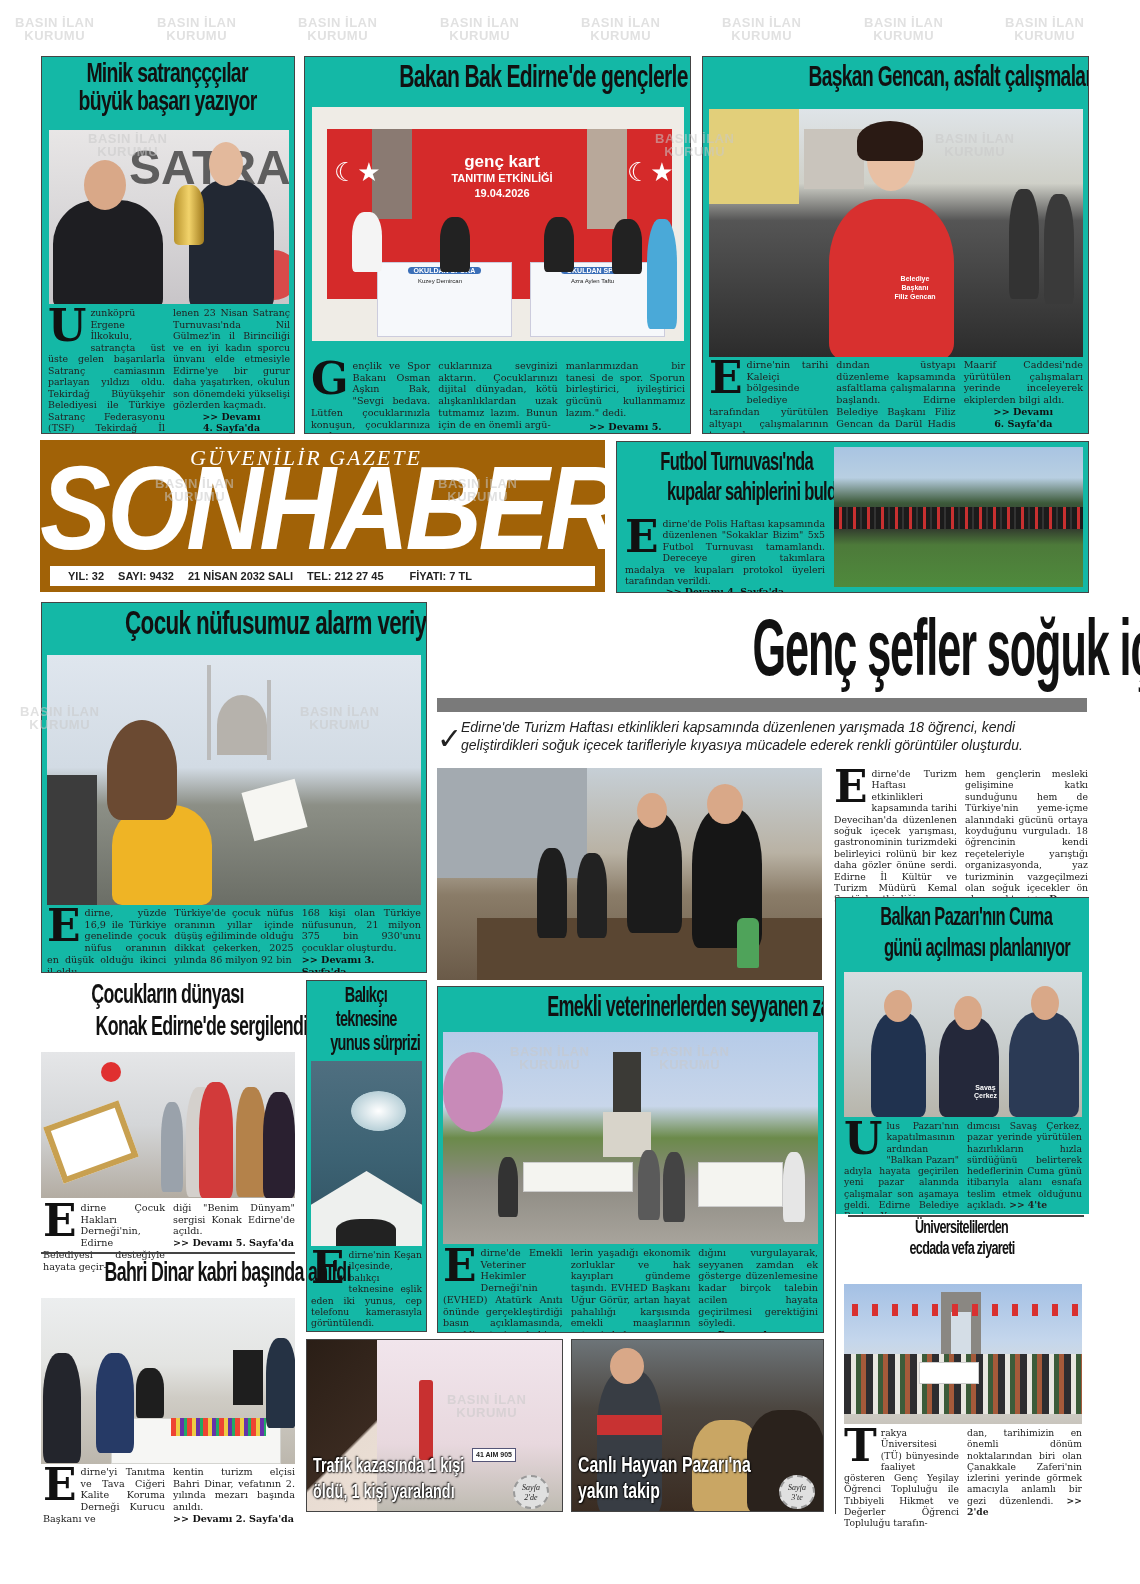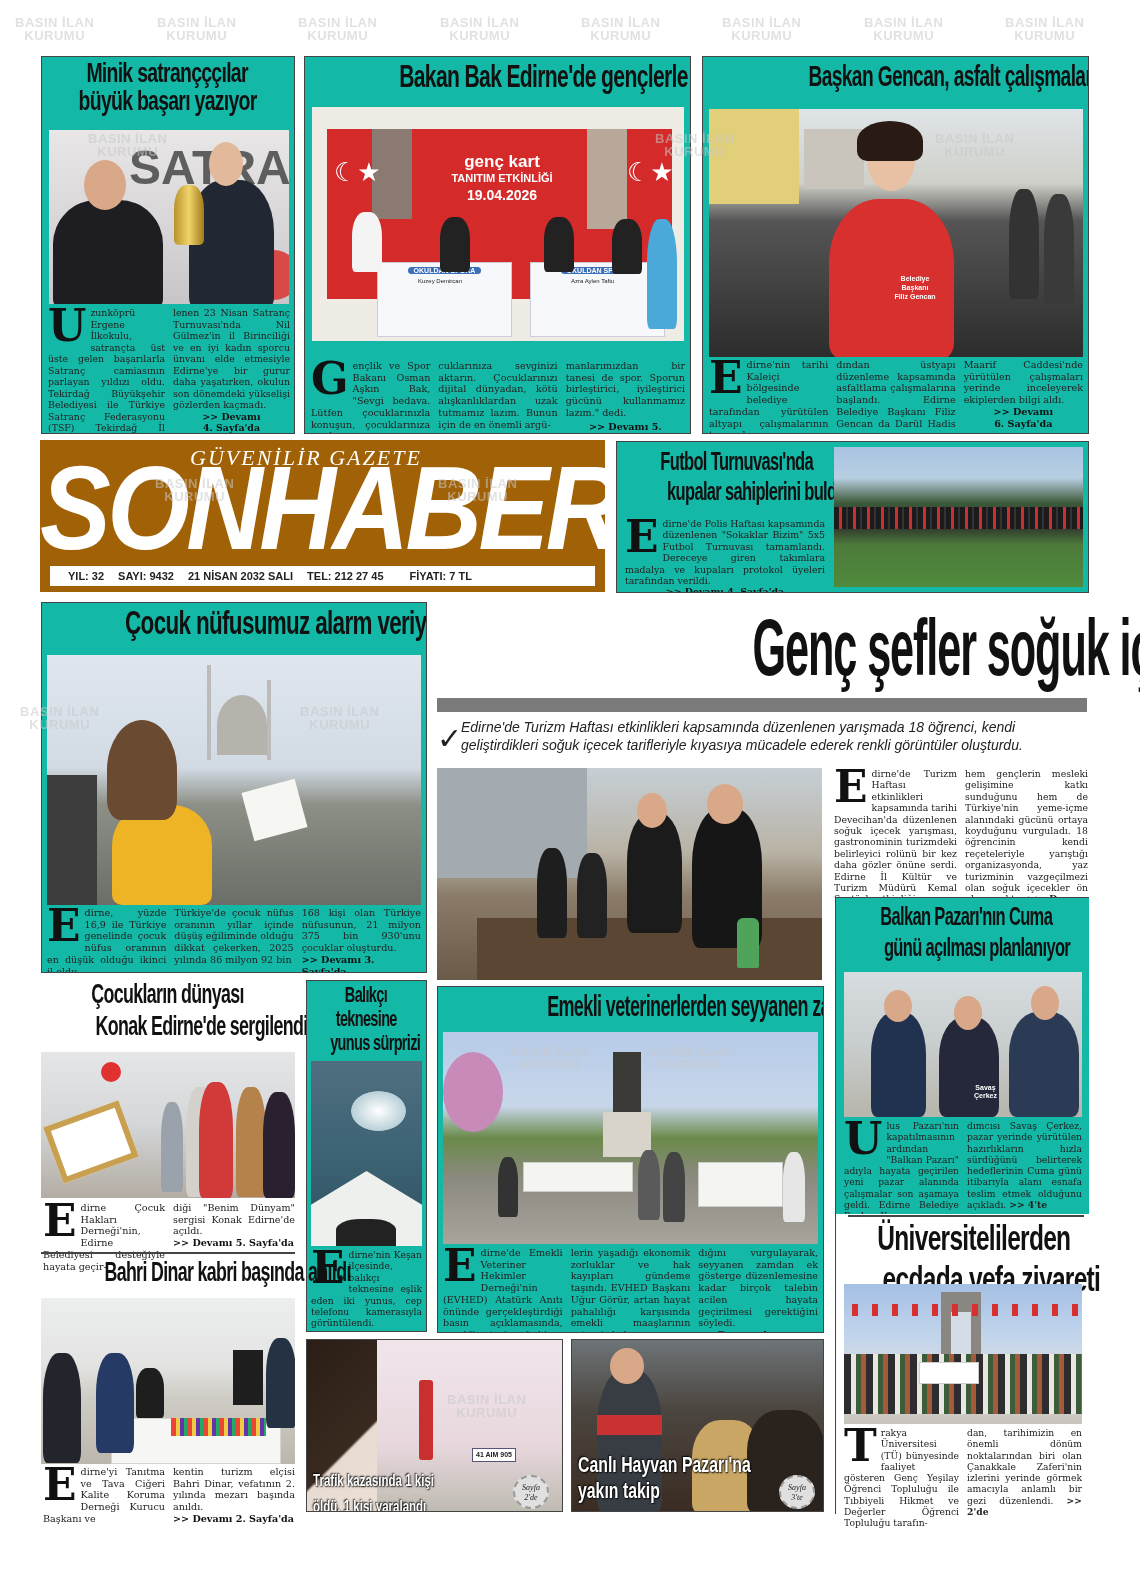--- a/index.html
+++ b/index.html
@@ -92,21 +92,21 @@
   </div>
   <div class="photo" style="left:7px;top:50px;width:372px;height:234px;background:#efece6;">
     <div style="position:absolute;left:15px;top:22px;width:345px;height:170px;background:#d52a2a;"></div>
     <div style="position:absolute;left:60px;top:22px;width:40px;height:90px;background:#8a7a72;"></div>
     <div style="position:absolute;left:275px;top:22px;width:40px;height:100px;background:#b8a89a;"></div>
     <div style="position:absolute;left:22px;top:50px;color:#fff;font-size:26px;">☾★</div>
     <div style="position:absolute;left:315px;top:50px;color:#fff;font-size:26px;">☾★</div>
     <div style="position:absolute;left:110px;top:45px;width:160px;text-align:center;color:#fff;font-family:'Liberation Sans',sans-serif;font-weight:bold;">
       <div style="font-size:17px;">genç kart</div>
       <div style="font-size:11px;">TANITIM ETKİNLİĞİ</div>
-      <div style="font-size:14px;margin-top:3px;">19.04.2026</div>
+      <div style="font-size:11px;margin-top:3px;">19.04.2026</div>
     </div>
     <div style="position:absolute;left:65px;top:155px;width:135px;height:75px;background:#f6f8fb;border:1px solid #ccd;">
       <div style="background:#3b6fb8;color:#fff;font-family:'Liberation Sans',sans-serif;font-size:7px;font-weight:bold;text-align:center;margin:4px 30px;border-radius:6px;">OKULDAN SPORA</div>
       <div style="font-family:'Liberation Sans',sans-serif;font-size:6px;margin-left:40px;">Kuzey Demircan</div>
     </div>
     <div style="position:absolute;left:218px;top:155px;width:135px;height:75px;background:#f6f8fb;border:1px solid #ccd;">
       <div style="background:#3b6fb8;color:#fff;font-family:'Liberation Sans',sans-serif;font-size:7px;font-weight:bold;text-align:center;margin:4px 30px;border-radius:6px;">OKULDAN SPORA</div>
       <div style="font-family:'Liberation Sans',sans-serif;font-size:6px;margin-left:40px;">Azra Aylen Taftu</div>
     </div>
     <div class="person" style="left:40px;top:105px;width:30px;height:60px;background:#f4f4f4;"></div>
@@ -330,21 +330,21 @@
     <div><span>kentin turizm elçisi Bahri Dinar, vefatının 2. yılında mezarı başında anıldı.</span>
       <span class="cont" style="text-align:left;">&gt;&gt; Devamı 2. Sayfa'da</span>
     </div>
   </div>
 </div>
 
 <div class="photo" style="left:306px;top:1339px;width:257px;height:173px;background:linear-gradient(135deg,#2a1e16 0%,#3a2a20 35%,#e8dcd2 36%,#efe2d8 70%,#c8c0b4 100%);border:1.5px solid #444;">
   <div style="position:absolute;left:70px;top:0;width:187px;height:173px;background:linear-gradient(180deg,#f1e5ec 0%,#e8d8de 60%,#bdbab0 100%);"></div>
   <div style="position:absolute;left:112px;top:40px;width:14px;height:80px;background:#c83030;border-radius:3px;"></div>
   <div style="position:absolute;left:165px;top:108px;width:44px;height:14px;background:#fff;border:1px solid #557;font-family:'Liberation Sans',sans-serif;font-size:7px;font-weight:bold;text-align:center;line-height:12px;">41 AIM 905</div>
-  <div style="position:absolute;left:6px;top:112px;width:220px;font-family:'Liberation Sans',sans-serif;font-weight:bold;font-size:16px;line-height:26px;color:#fff;text-shadow:1px 1px 2px #000,-1px -1px 2px #000;margin-top:16px;">
+  <div style="position:absolute;left:6px;top:112px;width:220px;font-family:'Liberation Sans',sans-serif;font-weight:bold;font-size:20px;line-height:26px;color:#fff;text-shadow:1px 1px 2px #000,-1px -1px 2px #000;">
     <div><span class="cond" style="transform:scaleX(0.72);transform-origin:left;">Trafik kazasında 1 kişi</span></div>
     <div><span class="cond" style="transform:scaleX(0.72);transform-origin:left;">öldü, 1 kişi yaralandı</span></div>
   </div>
   <div style="position:absolute;left:206px;top:135px;width:36px;height:34px;background:#e0e0e0;border-radius:50%;border:2px dashed #999;font-family:'Liberation Serif',serif;font-style:italic;font-size:8px;line-height:10px;text-align:center;padding-top:6px;color:#222;">
     <div>Sayfa</div>
     <div>2'de</div>
   </div>
 </div>
 
 <div class="photo" style="left:571px;top:1339px;width:253px;height:173px;background:linear-gradient(180deg,#6d7478 0%,#4c4640 40%,#3a2c22 100%);border:1.5px solid #444;">
@@ -358,21 +358,21 @@
     <div><span class="cond" style="transform:scaleX(0.72);transform-origin:left;">yakın takip</span></div>
   </div>
   <div style="position:absolute;left:207px;top:135px;width:36px;height:34px;background:#e0e0e0;border-radius:50%;border:2px dashed #999;font-family:'Liberation Serif',serif;font-style:italic;font-size:8px;line-height:10px;text-align:center;padding-top:6px;color:#222;">
     <div>Sayfa</div>
     <div>3'te</div>
   </div>
 </div>
 
 <div style="position:absolute;left:835px;top:1214px;width:254px;height:300px;border-left:1.5px solid #444;">
   <div style="position:absolute;left:12px;top:1px;width:236px;height:1.5px;background:#444;"></div>
-  <div class="headline" style="position:absolute;left:0;top:3px;width:252px;font-size:35px;line-height:1.18;">
+  <div class="headline" style="position:absolute;left:0;top:3px;width:252px;font-size:18px;line-height:1.18;">
     <div><span class="cond" style="transform:scaleX(0.7);">Üniversitelilerden</span></div>
     <div><span class="cond" style="transform:scaleX(0.7);">ecdada vefa ziyareti</span></div>
   </div>
   <div class="photo" style="left:8px;top:70px;width:238px;height:140px;background:linear-gradient(180deg,#a4c0e4 0%,#c4d6ec 40%,#dcdcd8 70%,#c8c4bc 100%);">
     <div style="position:absolute;left:97px;top:8px;width:40px;height:65px;background:#8a8782;"></div>
     <div style="position:absolute;left:107px;top:28px;width:20px;height:45px;background:#d4dde6;"></div>
     <div style="position:absolute;left:0;top:20px;width:238px;height:12px;background:repeating-linear-gradient(90deg,transparent 0 8px,#d83030 8px 14px,transparent 14px 20px);"></div>
     <div style="position:absolute;left:0;top:70px;width:238px;height:60px;background:repeating-linear-gradient(90deg,#2d2d30 0 7px,#e8e6e0 7px 12px,#3c5c3a 12px 17px,#a55a3a 17px 22px);"></div>
     <div style="position:absolute;left:75px;top:78px;width:60px;height:22px;background:#fff;border:1px solid #ccc;"></div>
   </div>

